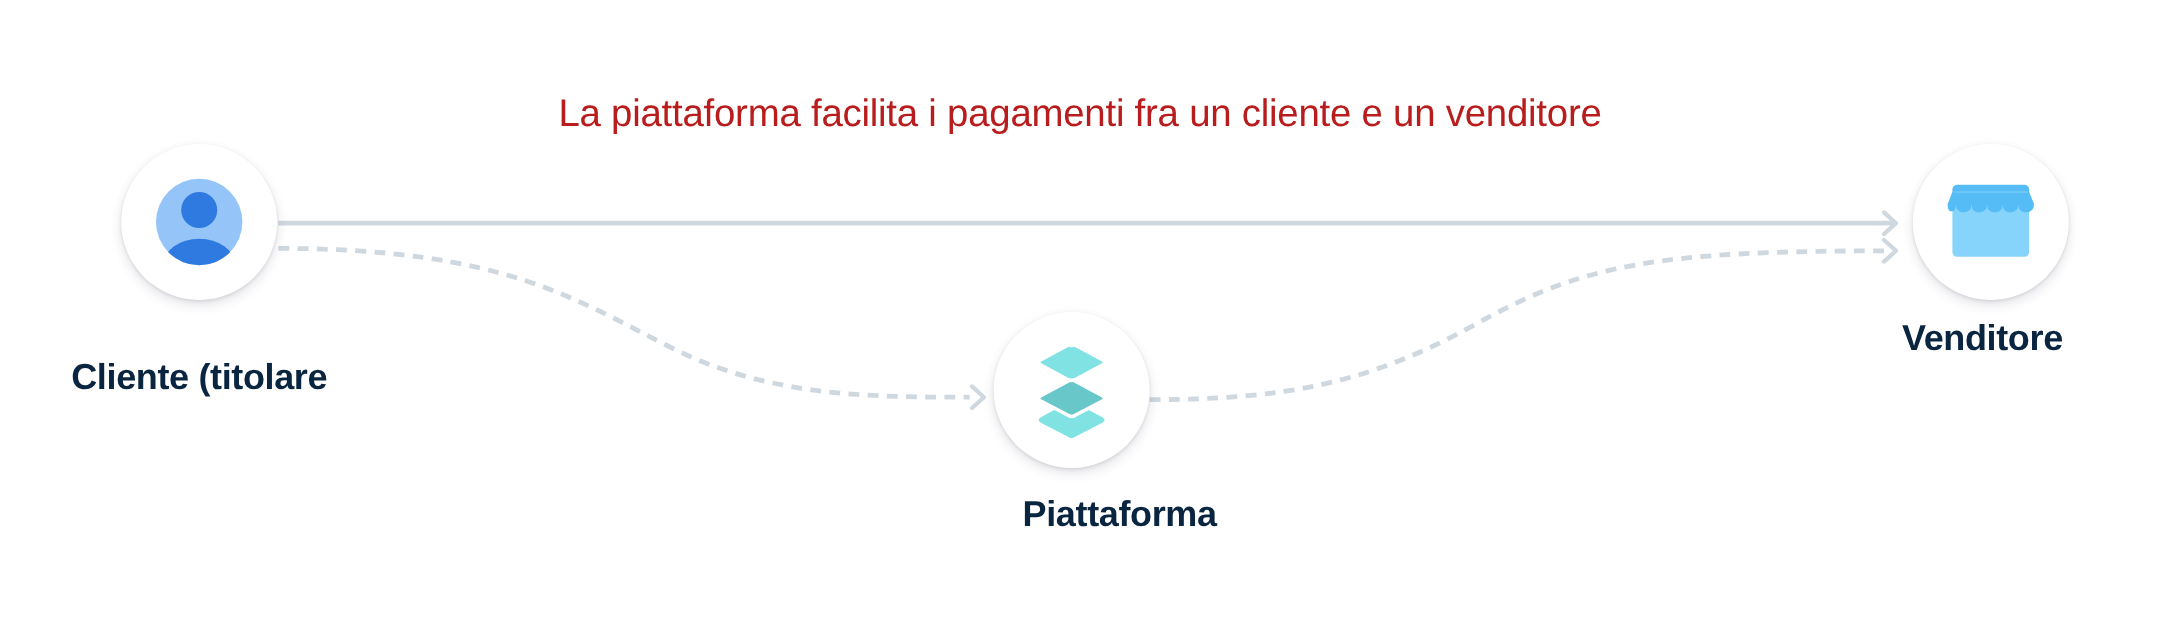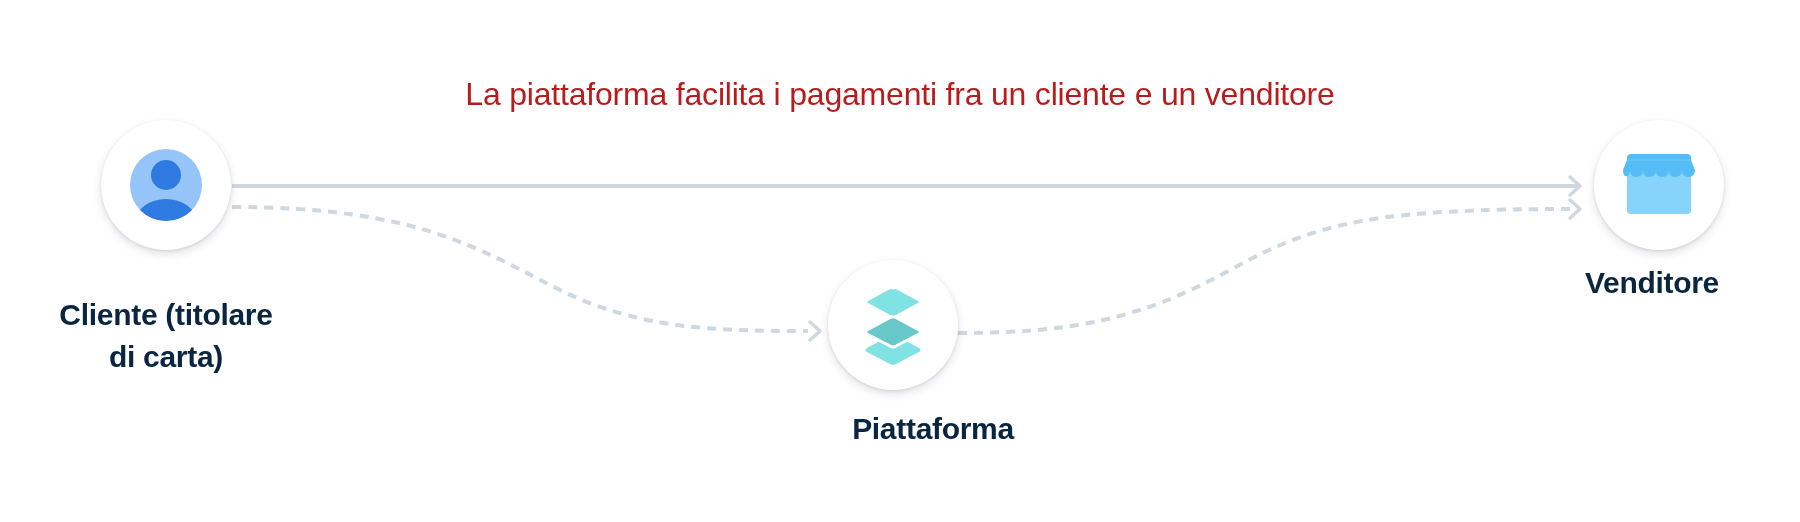--- a/index.html
+++ b/index.html
@@ -46,21 +46,20 @@
     </defs>
     <circle cx="65" cy="65" r="36" fill="#95c4f8"></circle>
     <g clip-path="url(#uclip)">
       <circle cx="65" cy="55" r="15" fill="#2f7ae0"></circle>
       <ellipse cx="65" cy="101" rx="30" ry="22" fill="#2f7ae0"></ellipse>
     </g>
   </svg>
 </div>
 <div class="label" style="left:16px; width:300px; top:254px;margin-top:40px;">
   <div>Cliente (titolare</div>
-  <div>di carta)</div>
 </div>
 
 <div class="node" style="left:828px; top:260px;">
   <svg width="130" height="130" viewBox="0 0 130 130">
 
     <path d="M65,74 L91,88 Q94,90 91,92 L68,104 Q65,106 62,104 L39,92 Q36,90 39,88 Z" fill="#80e2e2"></path>
 
     <path d="M65,56 L91,70 Q94,72 91,74 L68,86 Q65,88 62,86 L39,74 Q36,72 39,70 Z" fill="#67c7c9" stroke="#ffffff" stroke-width="3"></path>
 
     <path d="M65,28 Q67,27 69,28 L91,40 Q94,42 91,44 L69,56 Q65,58 61,56 L39,44 Q36,42 39,40 L61,28 Q63,27 65,28 Z" fill="#80e2e2" stroke="#ffffff" stroke-width="3"></path>

